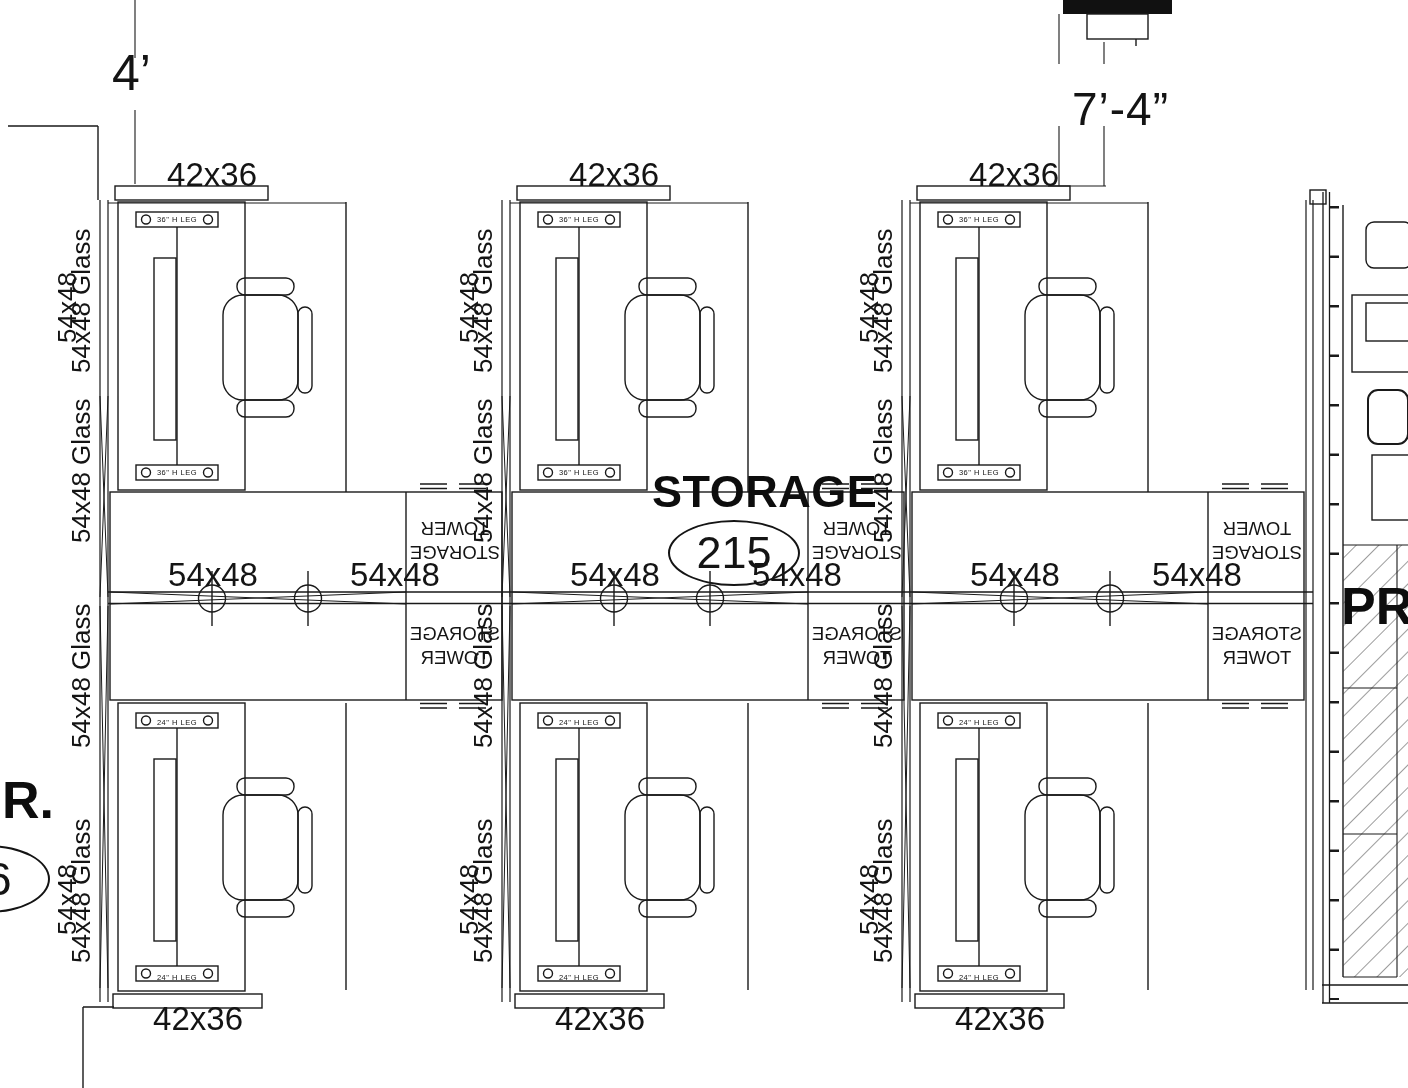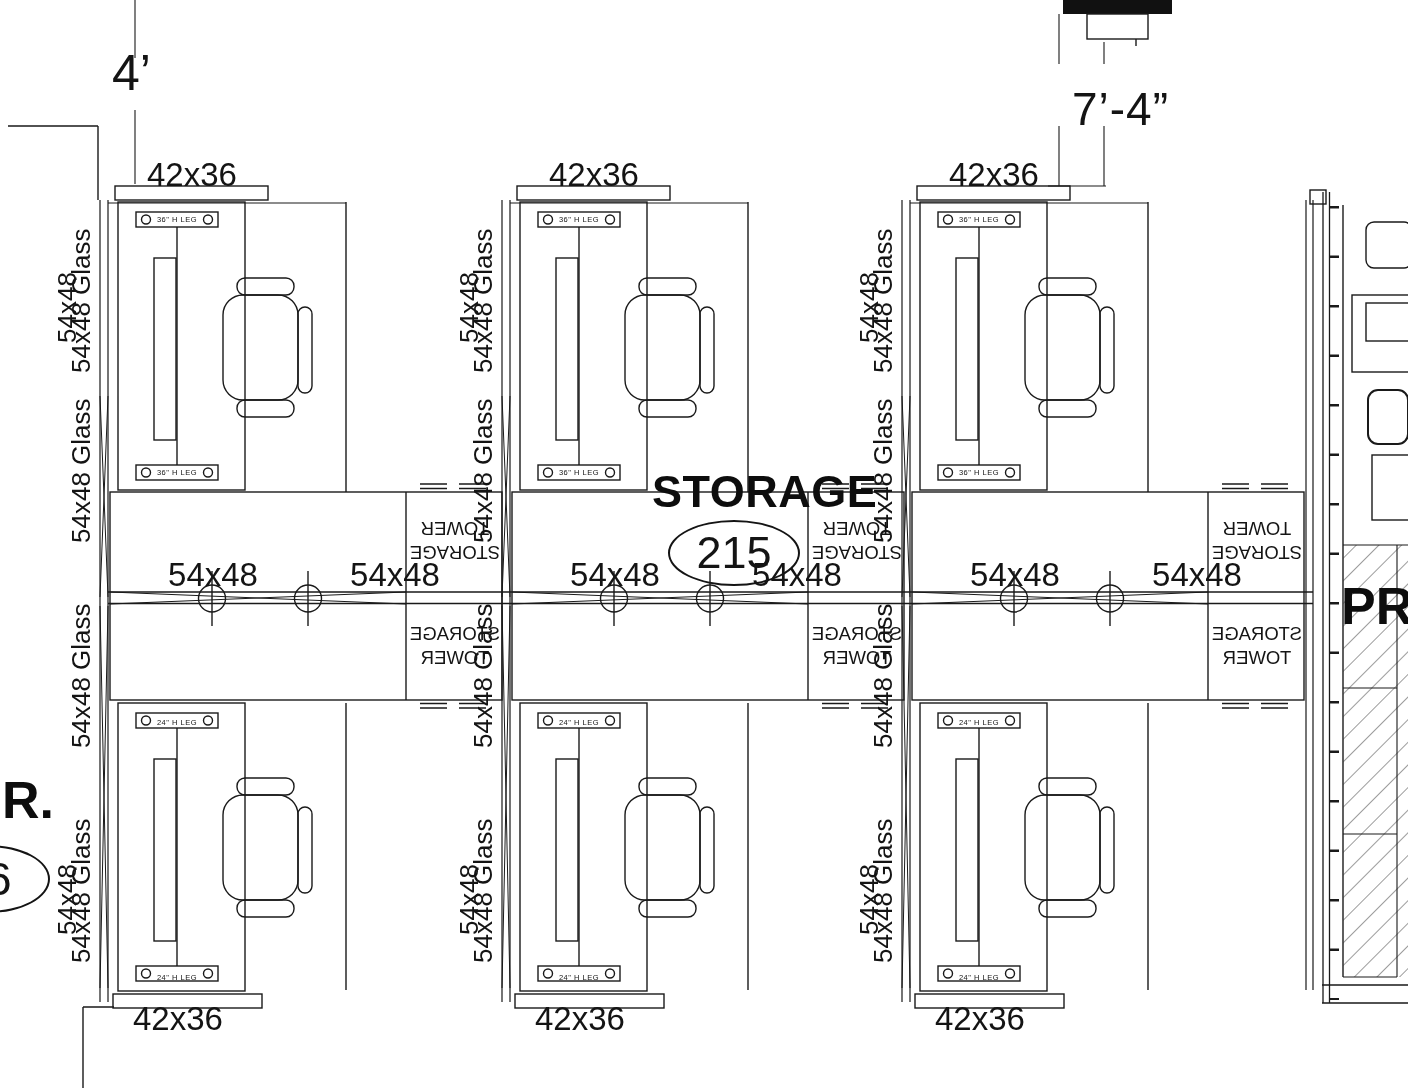--- a/index.html
+++ b/index.html
@@ -4,21 +4,21 @@
 <style>
   html,body{margin:0;padding:0;background:#ffffff;}
   body{width:1408px;height:1088px;position:relative;overflow:hidden;
        font-family:"Liberation Sans",sans-serif;color:#141414;}
   #linework{position:absolute;left:0;top:0;}
   #labels-layer{position:absolute;left:0;top:0;width:1408px;height:1088px;}
   .abs{position:absolute;}
   .cad{font-family:"Liberation Sans",sans-serif;font-weight:400;color:#141414;white-space:nowrap;}
   .dim-big{font-size:46px;letter-spacing:1px;}
   .dim-left{font-size:50px;}
-  .lbl-4236{font-size:33px;width:110px;text-align:left;}
+  .lbl-4236{font-size:33px;width:110px;text-align:right;}
   .lbl-5448{font-size:33px;width:92px;text-align:center;}
   .plate-txt{font-size:7.5px;width:80px;height:13px;text-align:center;letter-spacing:.5px;line-height:13px;}
   .glass{writing-mode:vertical-rl;transform:rotate(180deg);font-size:26px;height:152px;
          line-height:30px;text-align:center;}
   .glass-ghost{writing-mode:vertical-rl;transform:rotate(180deg);font-size:26px;height:100px;
          line-height:30px;text-align:center;}
   .storage{width:96px;font-size:18.5px;line-height:1.3;text-align:center;}
   .rot180{transform:rotate(180deg);}
   .mirror{transform:scaleX(-1);}
   .cluster-labels{position:absolute;top:0;left:0;width:520px;height:1088px;}

